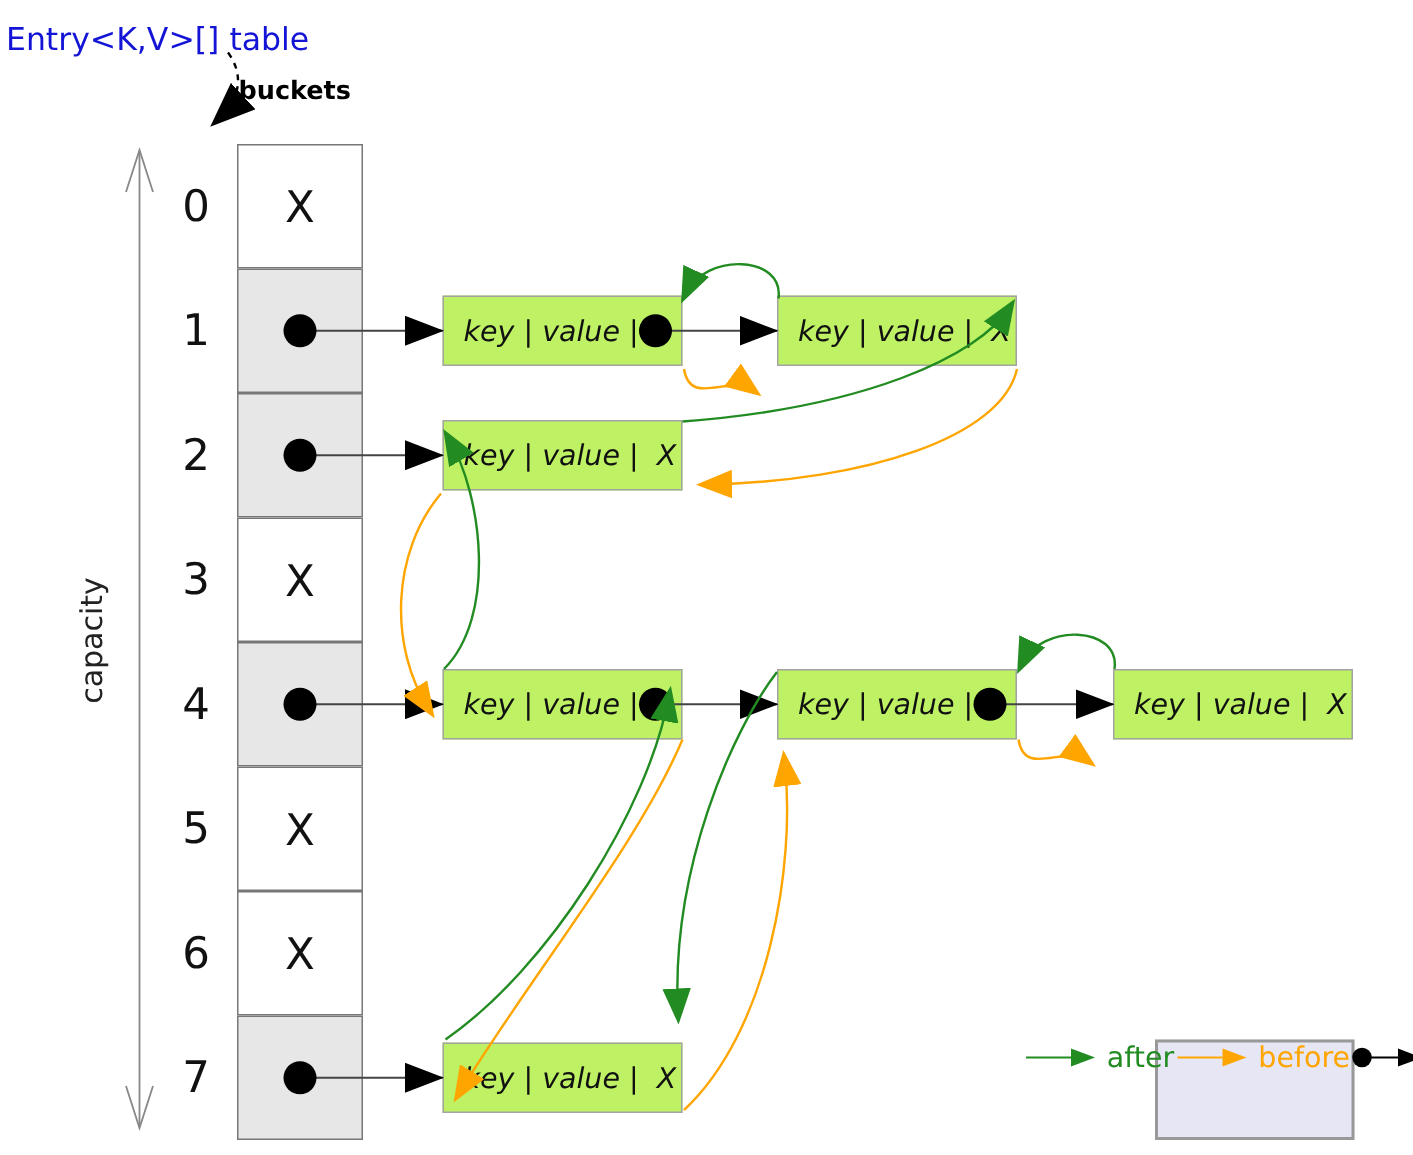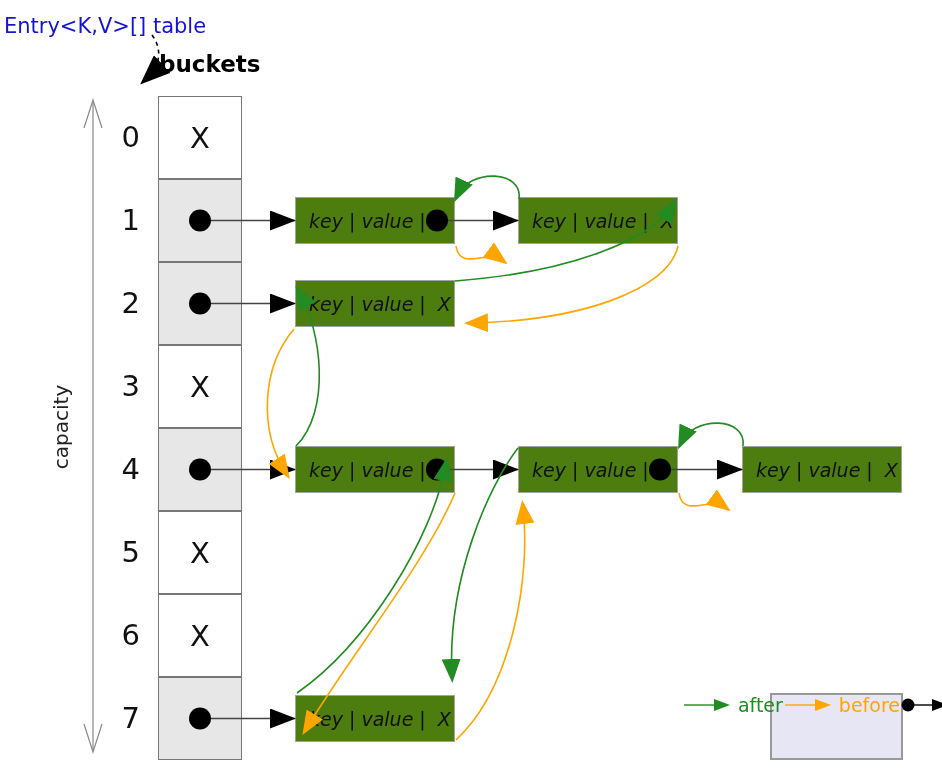--- a/index.html
+++ b/index.html
@@ -3,28 +3,28 @@
 <meta charset="utf-8">
 <style>
   html,body{margin:0;padding:0;background:#fff;}
   #stage{
     position:relative;width:942px;height:770px;background:#fff;overflow:hidden;
     font-family:"DejaVu Sans","Liberation Sans",sans-serif;color:#111;
   }
   .abs{position:absolute;}
   #title{left:333px;top:12px;width:380px;text-align:center;font-size:31px;color:#111;white-space:nowrap;}
   #array-ref{left:4px;top:14px;font-size:21px;color:#1414d6;white-space:nowrap;}
-  #buckets-label{left:159px;top:51px;font-size:23px;font-weight:bold;color:#000;}
+  #buckets-label{left:159px;top:51px;font-size:17px;font-weight:bold;color:#000;}
   #capacity-label{left:61px;top:427px;font-size:20px;color:#222;transform:translate(-50%,-50%) rotate(-90deg);white-space:nowrap;}
   .idx{width:46px;left:94px;text-align:right;font-size:29px;height:42px;line-height:42px;color:#111;}
   .cell{left:158px;width:84px;height:83px;border:1px solid #777;box-sizing:border-box;background:#fff;
         display:flex;align-items:center;justify-content:center;}
   .cell.occupied{background:#e7e7e7;}
   .xmark{font-size:29px;color:#111;}
-  .node{width:160px;height:47px;border:1px solid #a3a3a3;box-sizing:border-box;background:#4d7c0f;
+  .node{width:160px;height:47px;border:1px solid #a3a3a3;box-sizing:border-box;background:#bef264;
         display:flex;align-items:center;}
   .node .ntext{font-style:italic;font-size:19px;padding-left:13px;white-space:pre;color:#111;}
   #overlay{position:absolute;left:0;top:0;pointer-events:none;}
   #legend{left:770px;top:693px;width:133px;height:67px;background:#e6e6f5;border:2px solid #999;
           box-sizing:border-box;display:flex;flex-direction:row;justify-content:center;padding-left:7px;}
   .leg-row{display:flex;align-items:center;height:20px;}
   .leg-row svg{flex:0 0 auto;}
   .leg-label{font-size:19px;line-height:19px;margin-left:4px;}
   .leg-after{color:#228B22;}
   .leg-before{color:#FFA500;}

